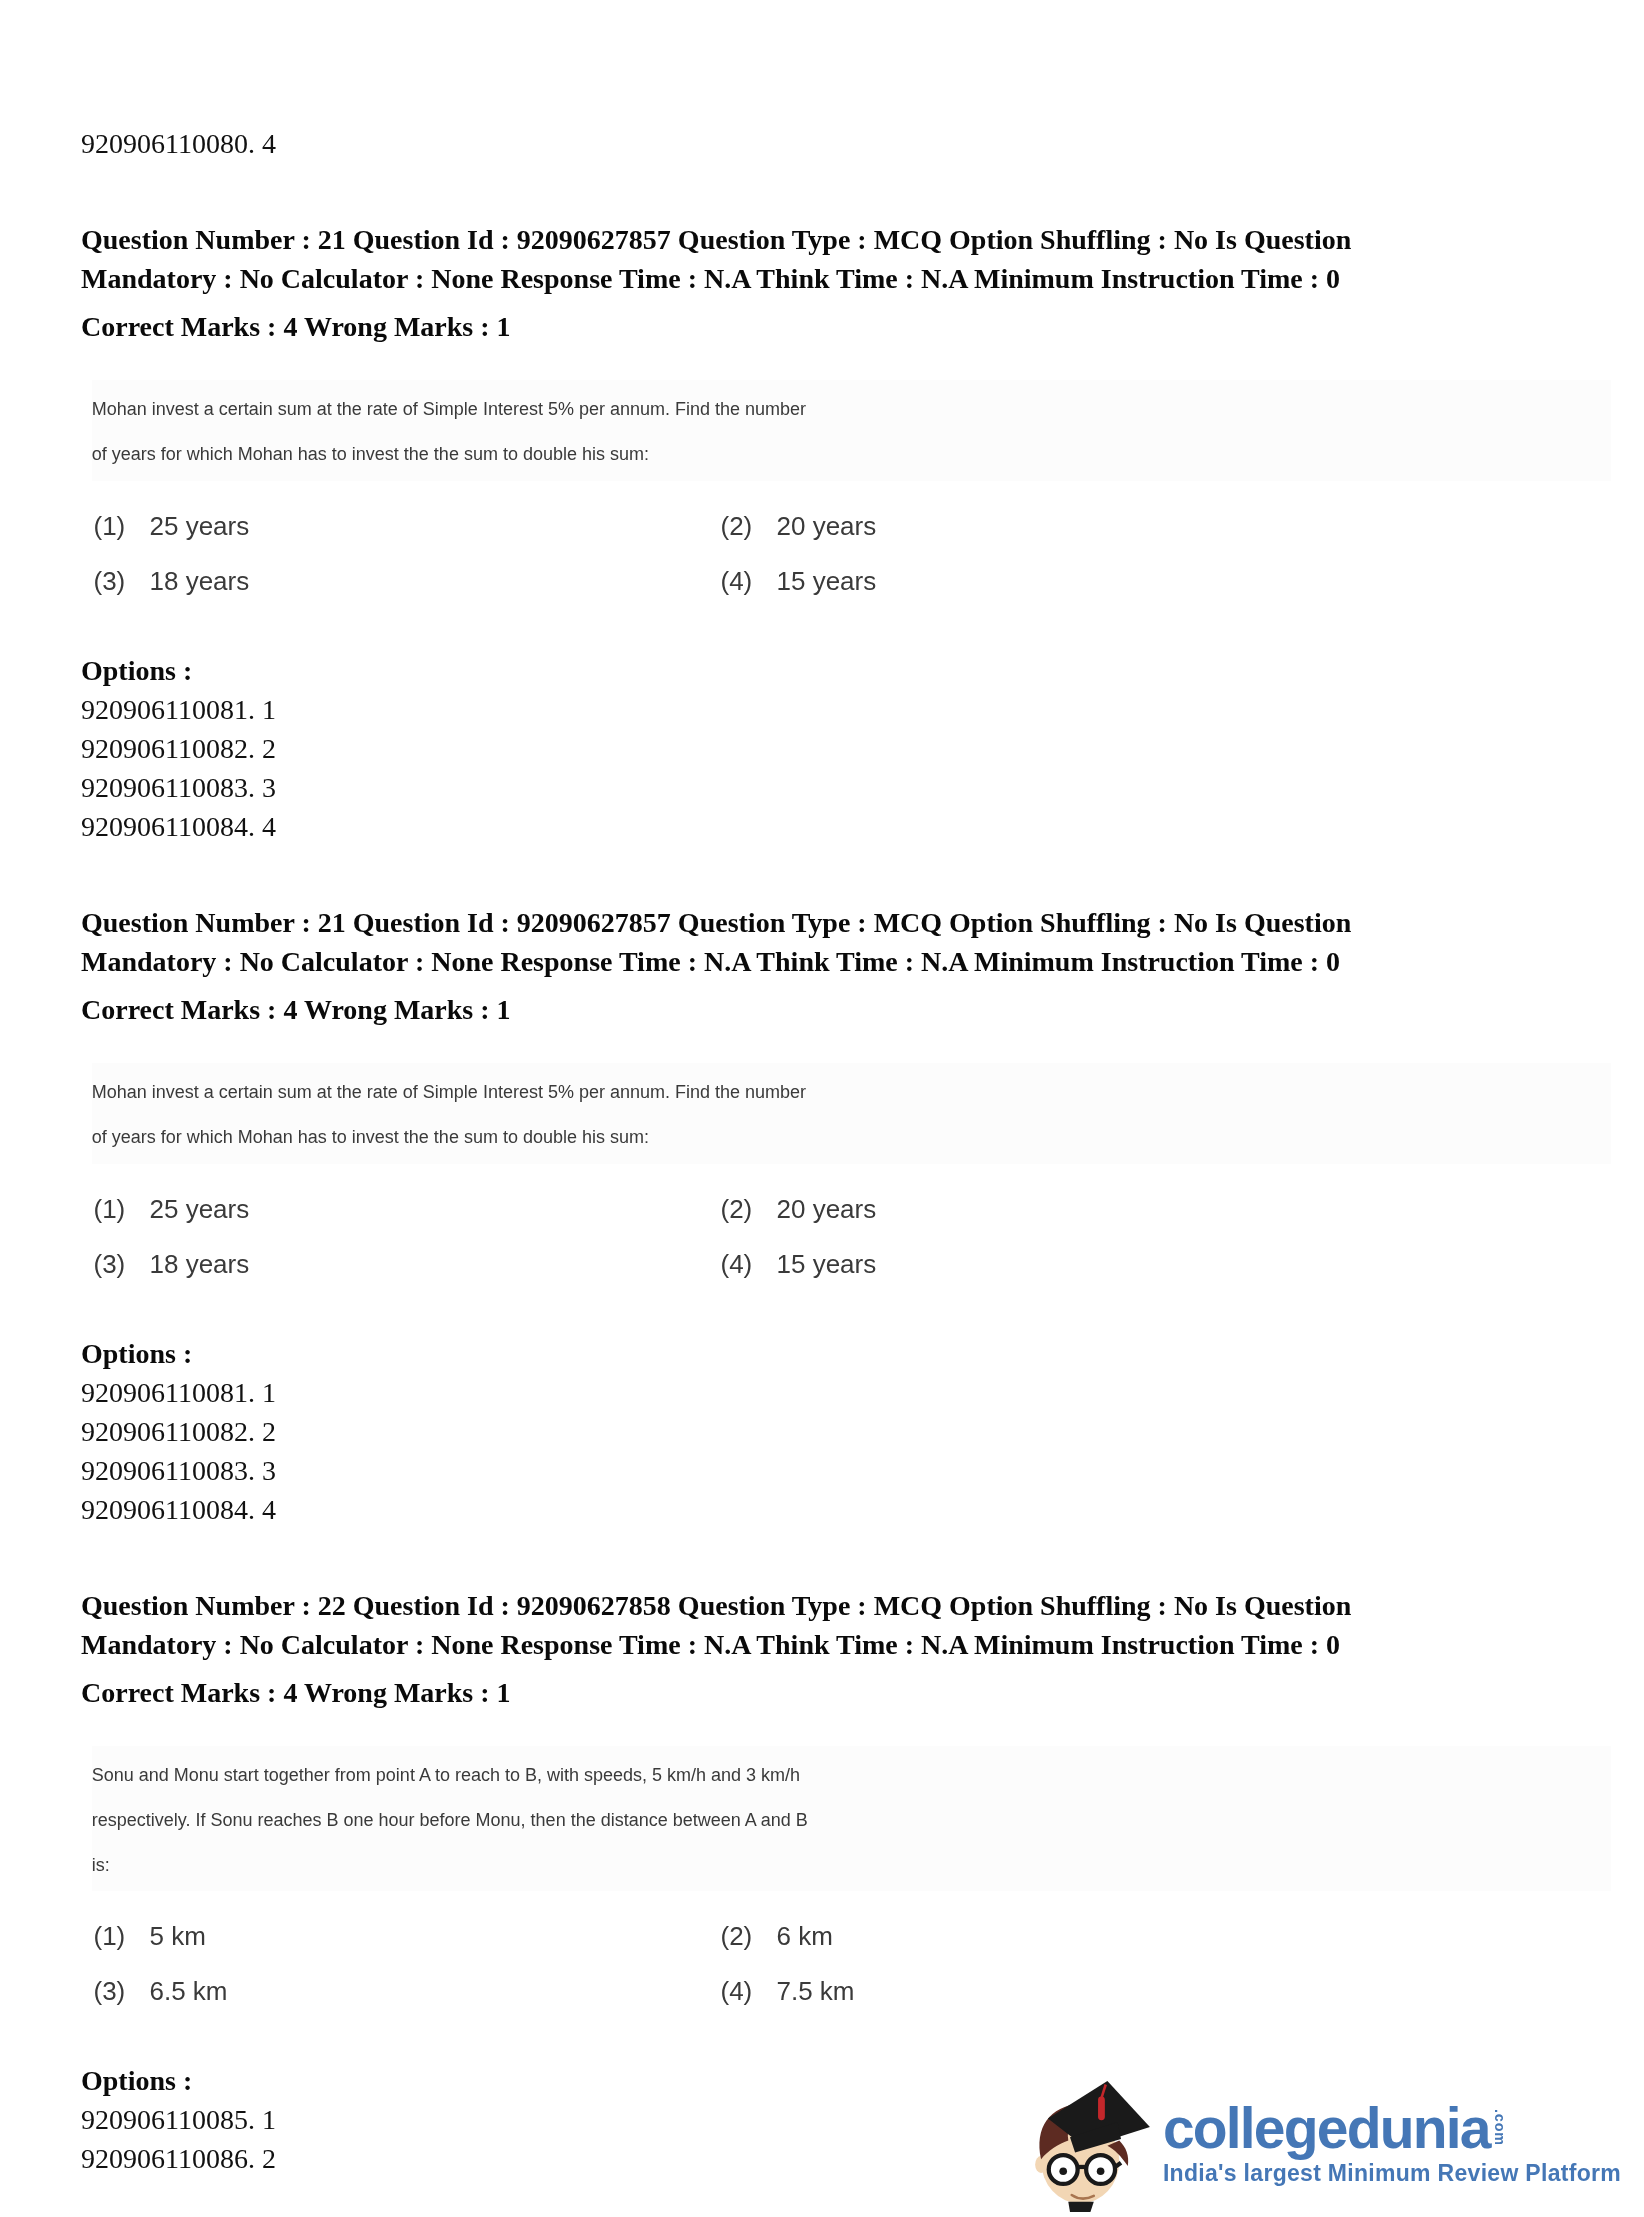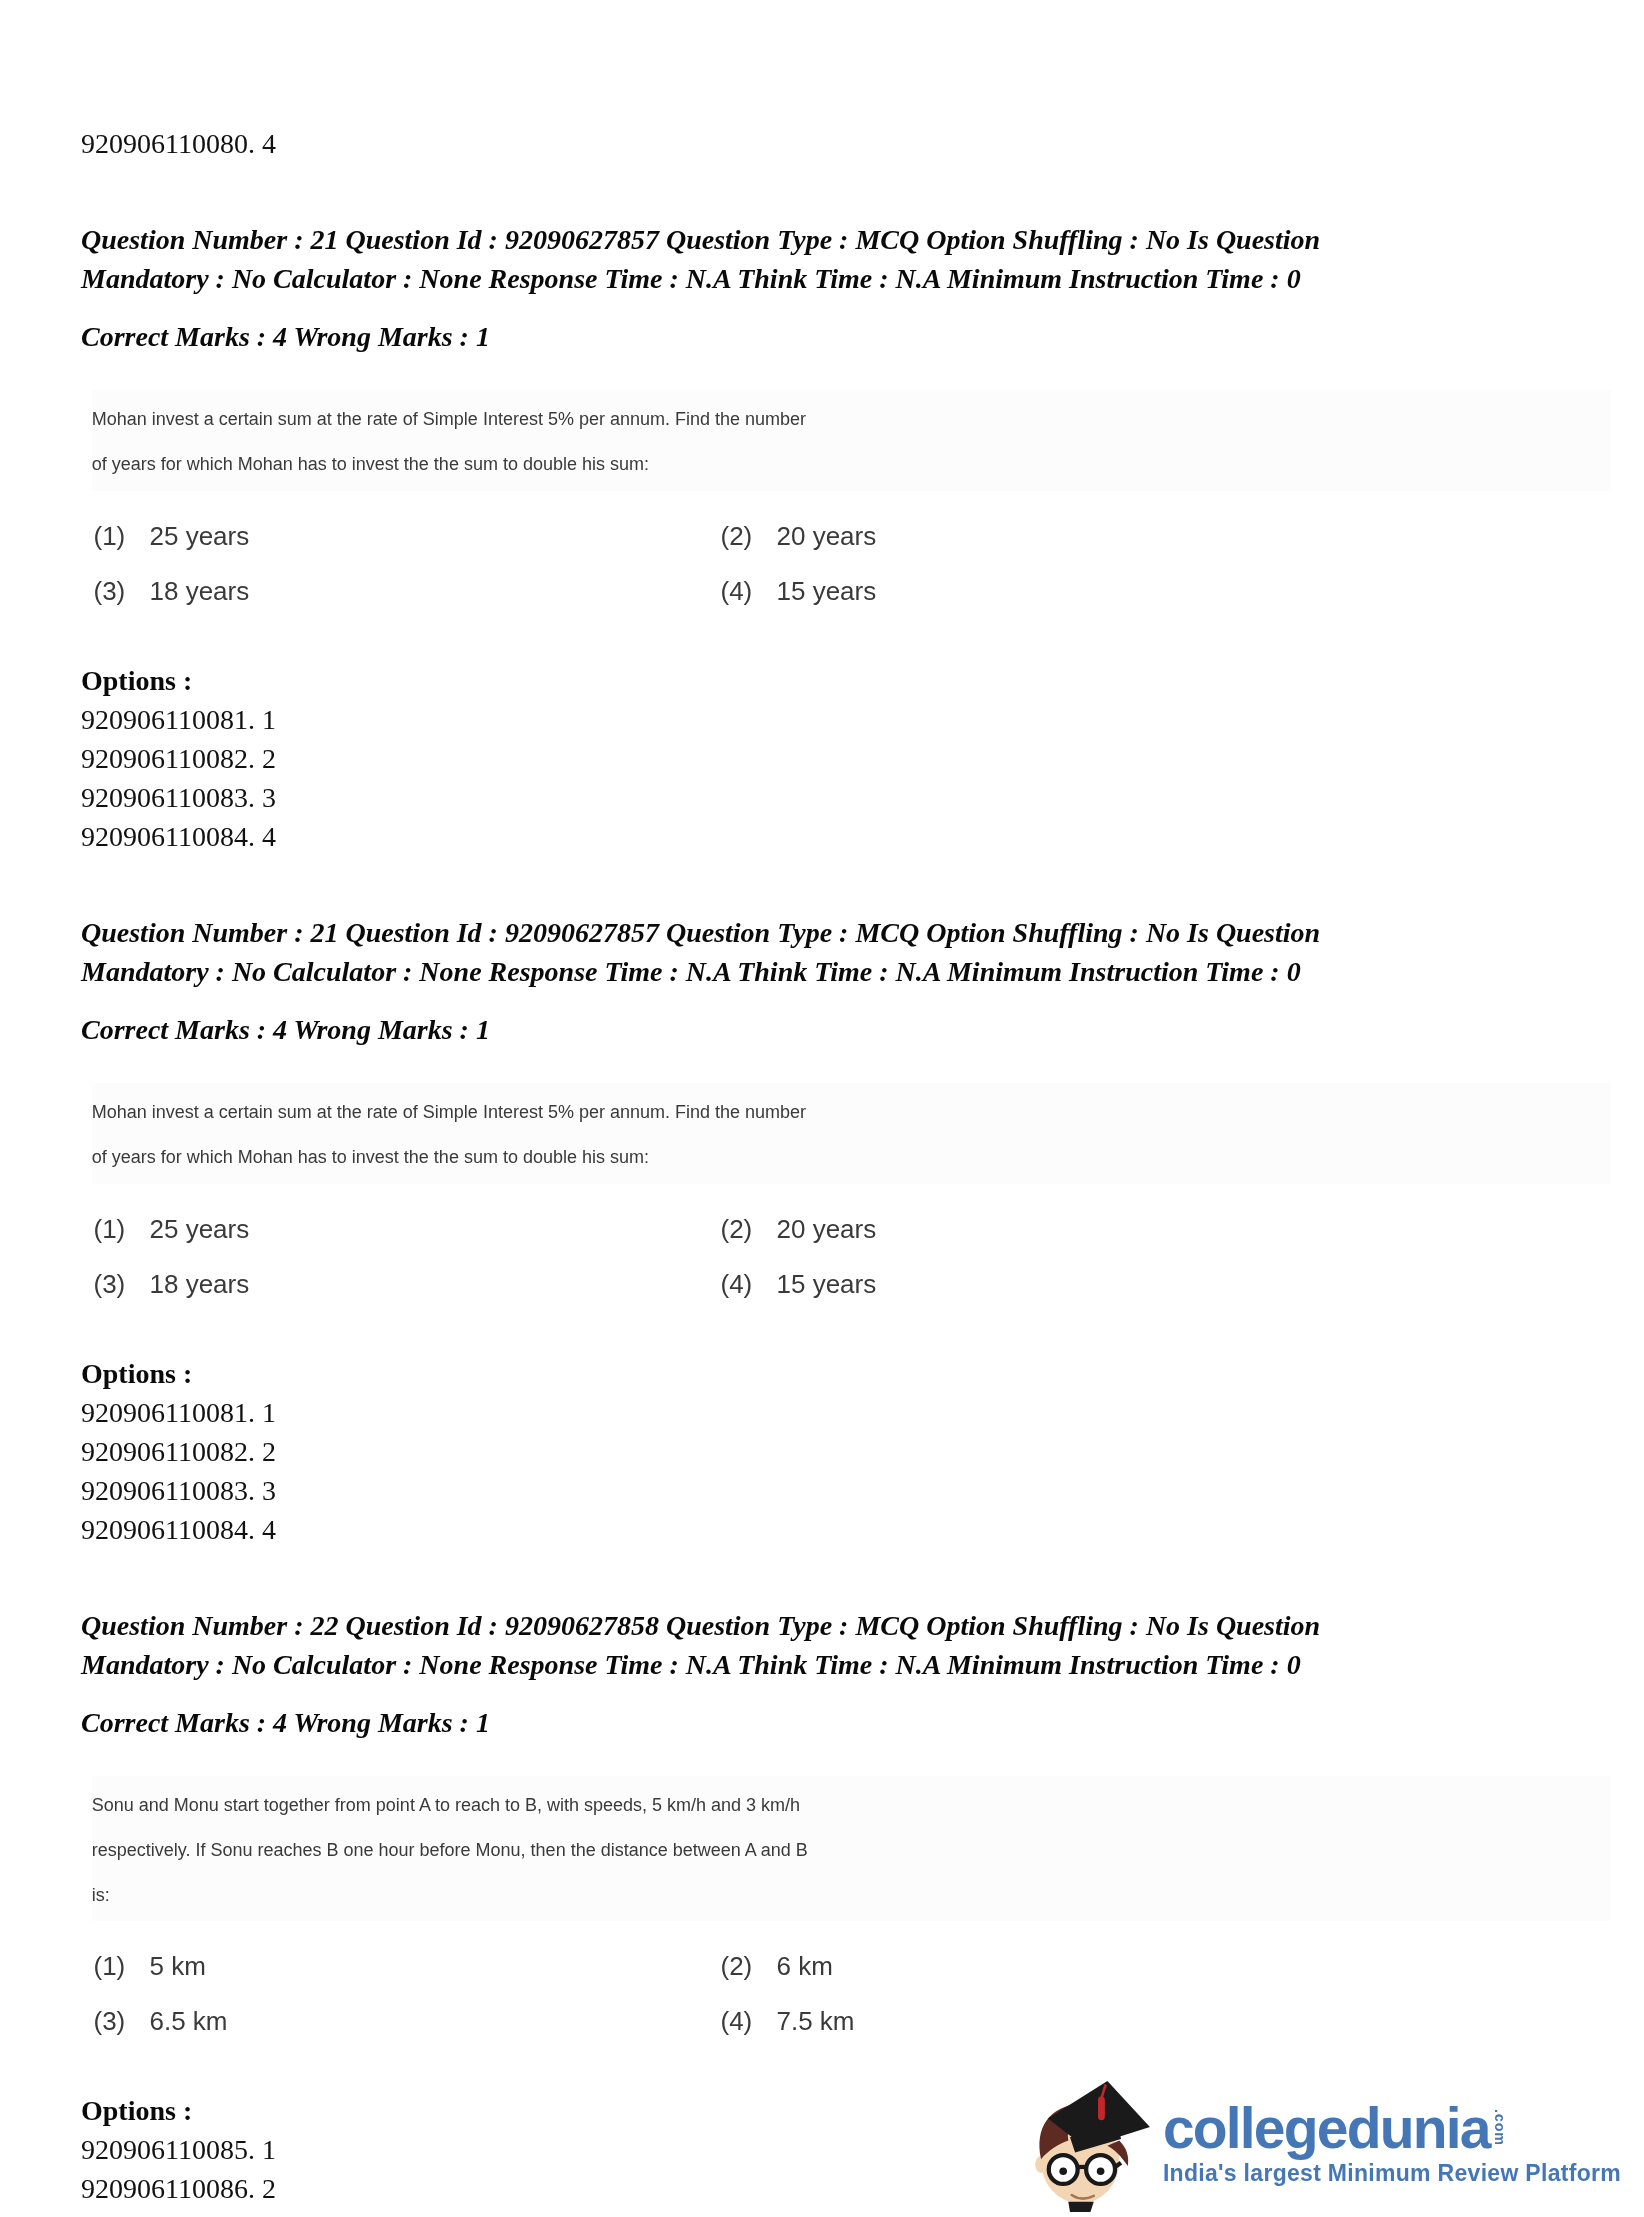--- a/index.html
+++ b/index.html
@@ -16,30 +16,30 @@
 
   .id-line {
     font-family: "Liberation Serif", serif;
     font-size: 28px;
     line-height: 39px;
     color: #111;
     white-space: nowrap;
   }
   .top-id { padding-top: 124px; }
 
-  .q-header { margin-top: 57px; font-style: italic; }
+  .q-header { margin-top: 57px; }
   .meta-line {
     font-family: "Liberation Serif", serif;
     font-weight: bold;
     font-size: 28px;
     line-height: 39px;
     color: #0a0a0a;
     white-space: nowrap;
   }
-  .marks-line { margin-top: 19px; }
+  .marks-line { margin-top: 9px; }
 
   .q-shot {
     margin-top: 34px;
     margin-left: 10.7px;
     background: #fcfcfc;
     padding: 7.2px 0 3.6px 0;
   }
   .q-line {
     font-family: "Liberation Sans", sans-serif;
     font-size: 18px;

